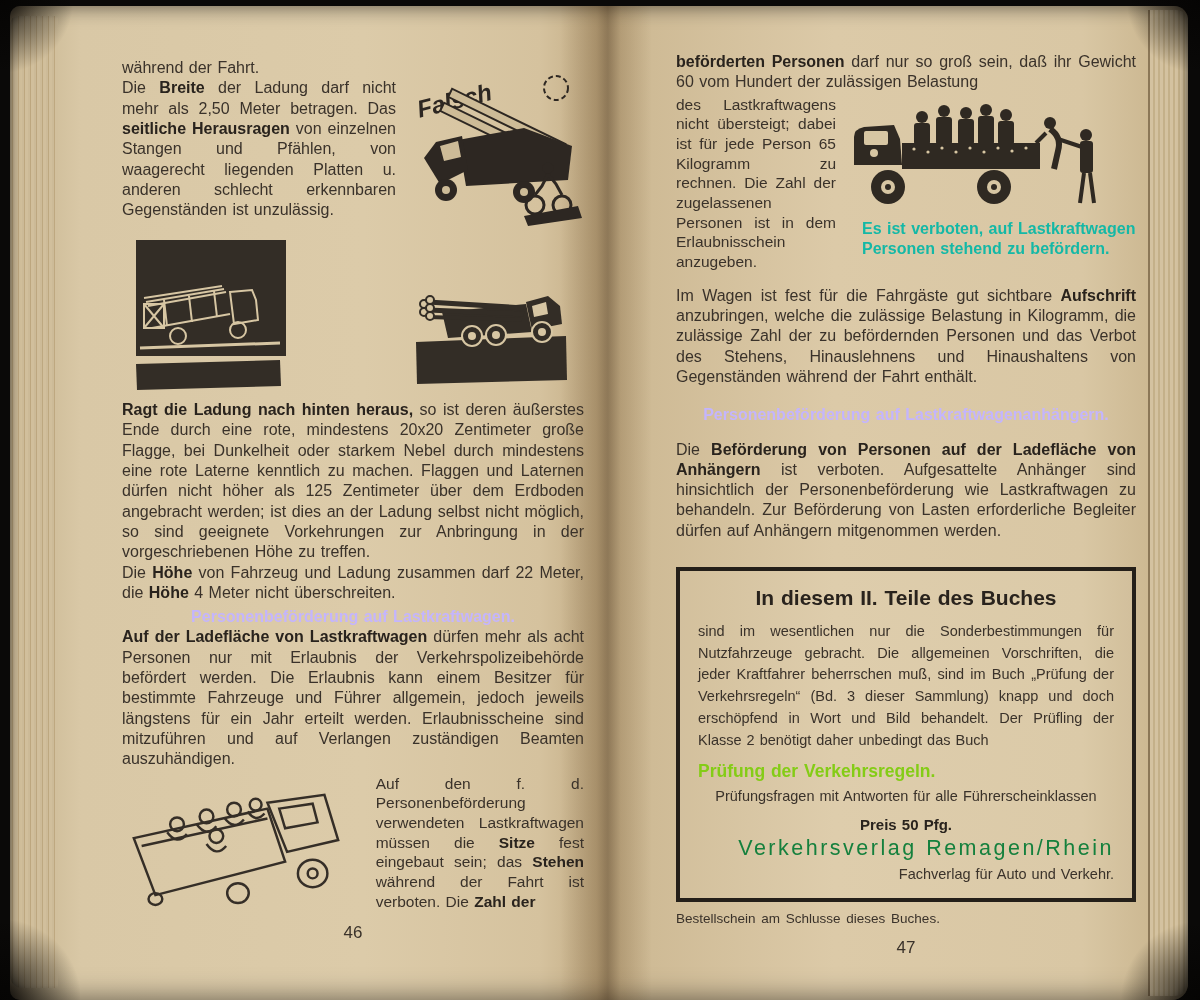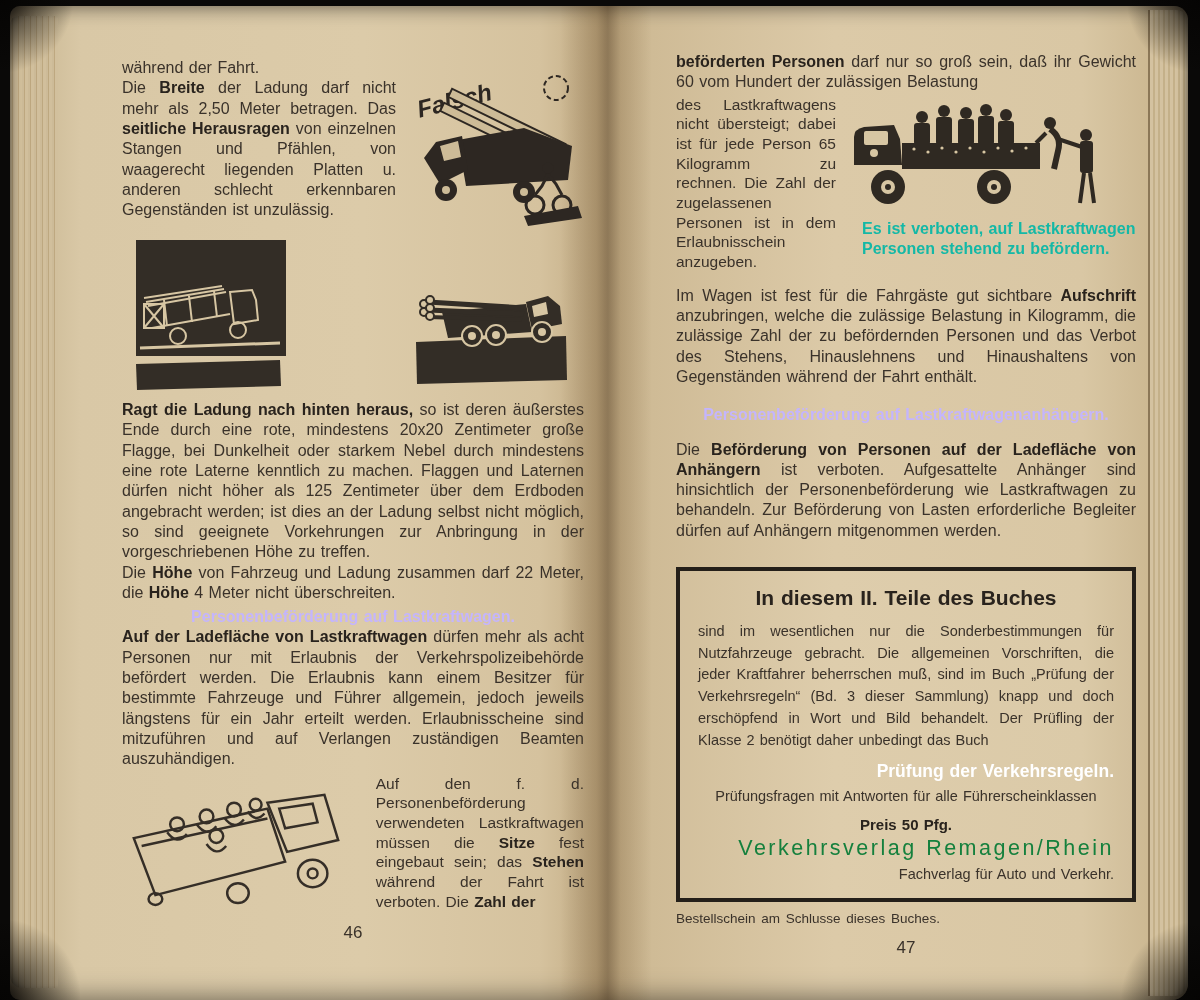--- a/index.html
+++ b/index.html
@@ -48,21 +48,21 @@
   .side-col{width:160px;font-size:15.5px;text-align:justify;}
   .truck-col{flex:1;}
   .caption{font-weight:700;color:#14b8a6;margin-top:2px;line-height:1.25;
            padding-left:26px;}
   .spacer-p{margin-top:14px !important;}
   .heading2{margin-top:18px !important;}
 
   .ad-box{border:4px solid #241f19;padding:10px 18px 14px;margin-top:26px;background:rgba(255,250,235,.06);}
   .ad-title{font-size:21px;font-weight:700;text-align:center;margin:4px 0 9px;color:#29231d;}
   .ad-body{font-size:14.5px;line-height:1.5;text-align:justify;word-spacing:1px;}
-  .ad-book-title{font-size:17.5px;font-weight:700;text-align:right;margin-top:9px;color:#ffffff;}
+  .ad-book-title{font-size:17.5px;font-weight:700;text-align:left;margin-top:9px;color:#84cc16;}
   .ad-subtitle{font-size:14.5px;text-align:center;margin-top:5px;}
   .ad-price{font-size:15px;font-weight:700;text-align:center;margin-top:9px;color:#29231d;}
   .ad-publisher{font-size:21.5px;text-align:right;letter-spacing:2.5px;margin-top:1px;color:#15803d;}
   .ad-publisher-sub{font-size:14.5px;text-align:right;margin-top:3px;}
   .order-note{font-size:13.5px;text-align:left;margin-top:8px;word-spacing:2px;}
   svg{display:block;}
 </style>
 </head>
 <body>
 

